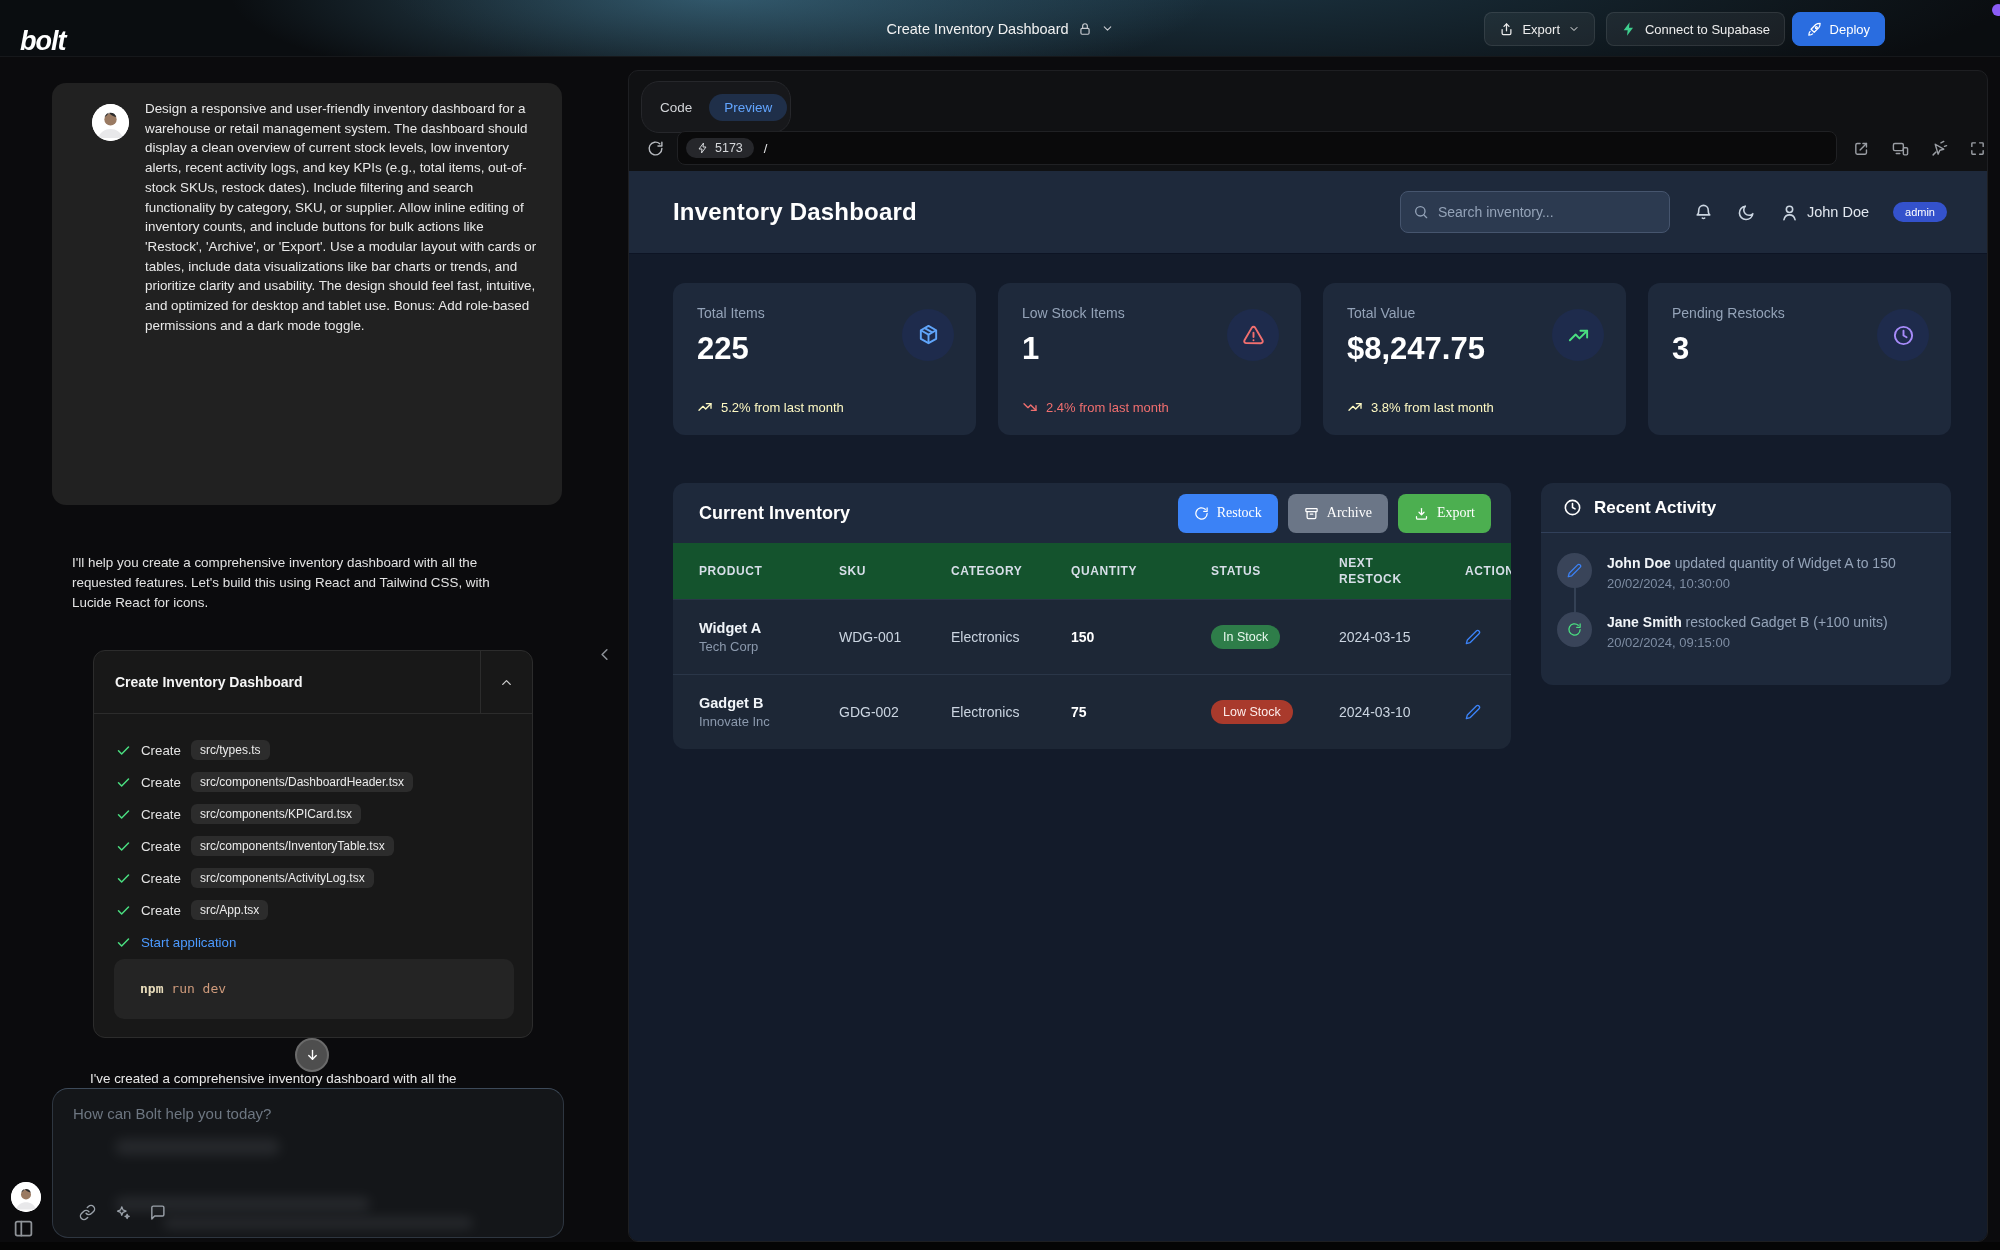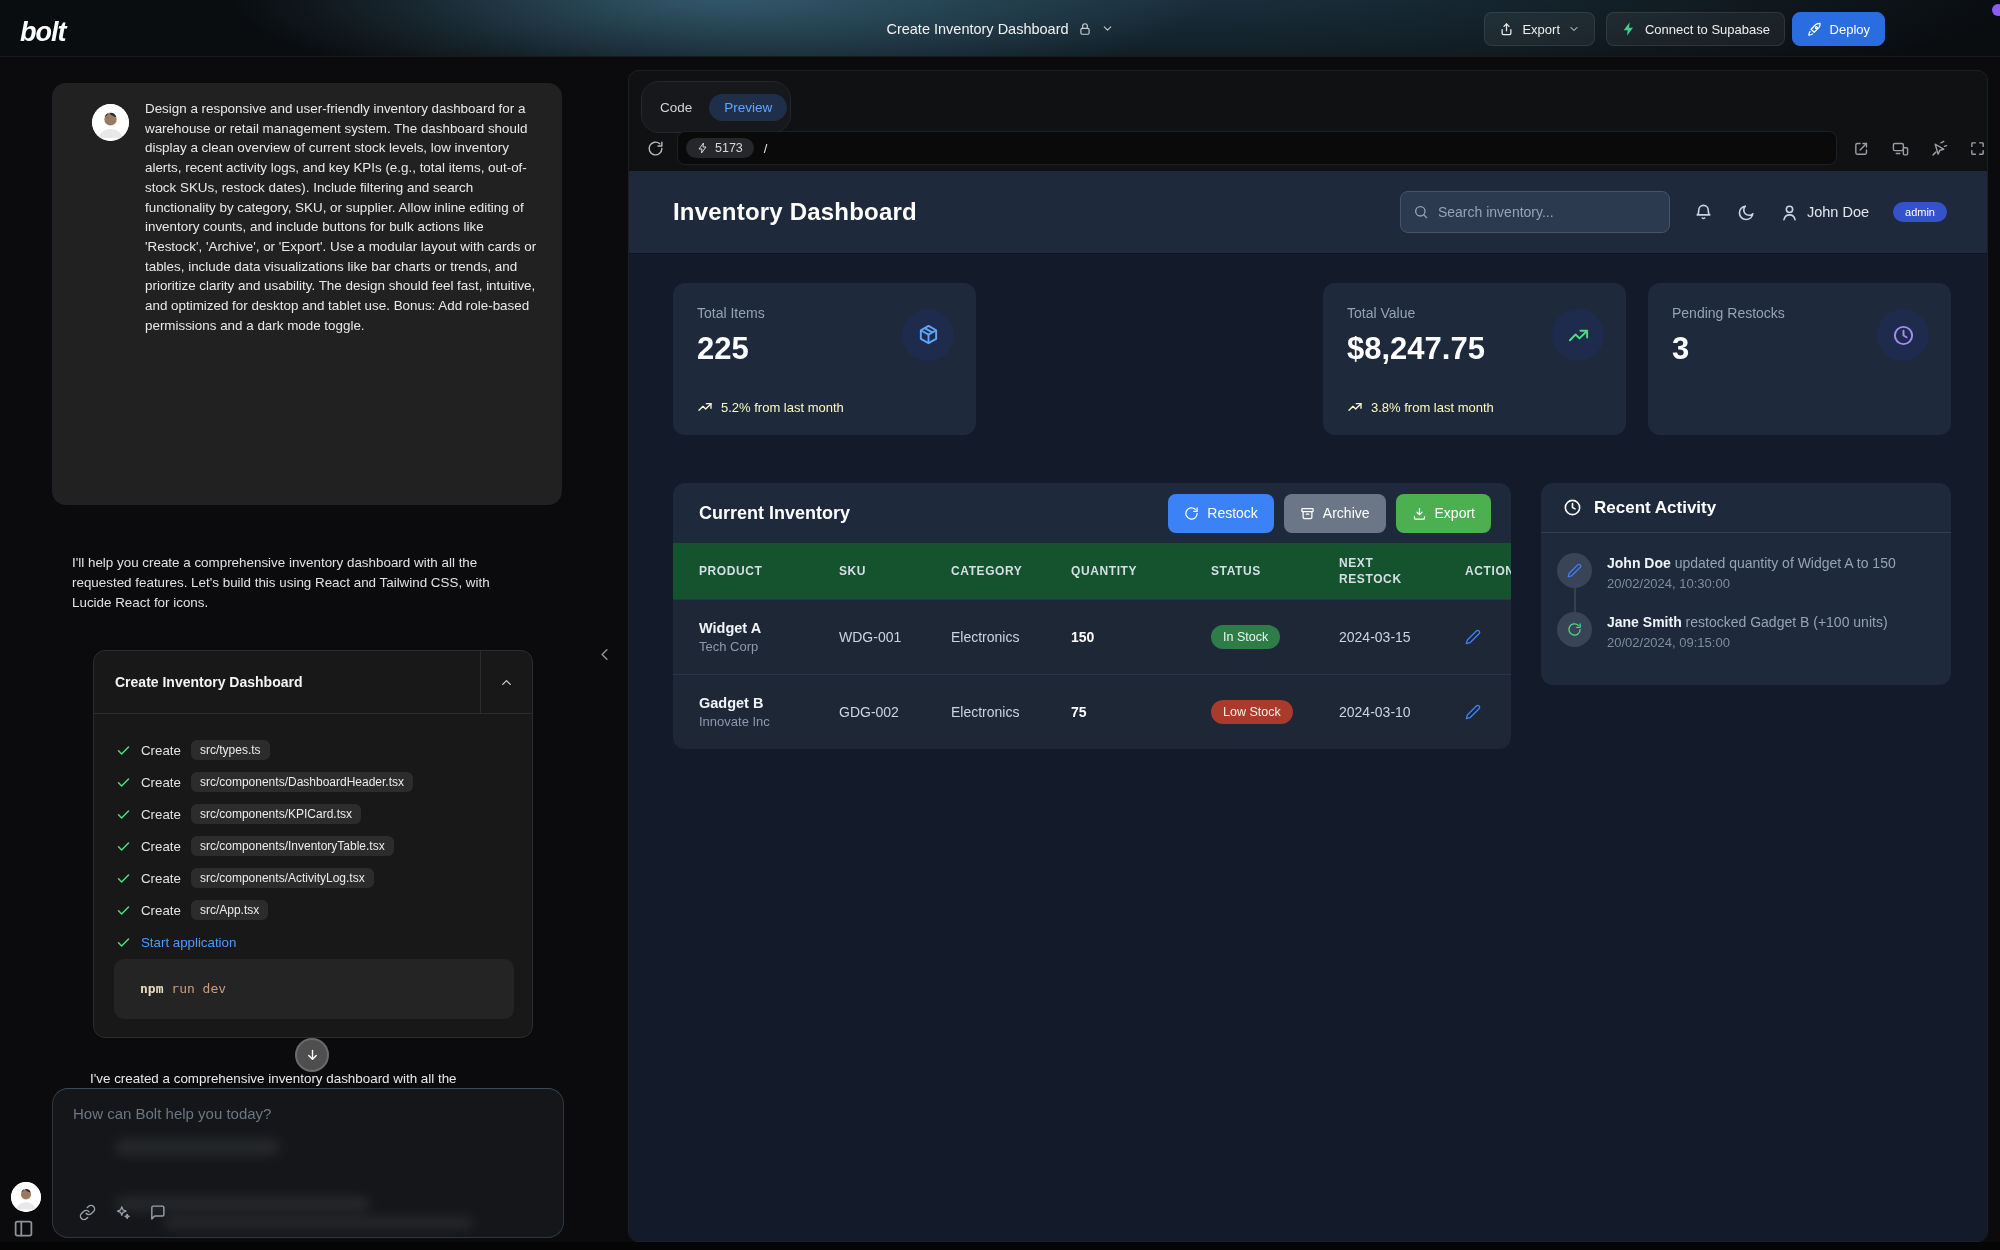--- a/index.html
+++ b/index.html
@@ -8,21 +8,21 @@
   .stage { position:relative; width:2000px; height:1250px; background:#0b0b0d; overflow:hidden; }
   svg { display:block; }
 
   
   .topbar { position:absolute; left:0; top:0; width:2000px; height:57px;
     background:
       radial-gradient(700px 150px at 36% -10%, rgba(78,140,170,.55), transparent 70%),
       radial-gradient(1100px 190px at 60% -40%, rgba(45,90,115,.5), transparent 75%),
       #0a0d10;
     border-bottom:1px solid #16181b; }
-  .logo { position:absolute; left:20px; top:17px; font-size:27px; font-weight:800; font-style:italic; letter-spacing:-1px; color:#fff; }
+  .logo { position:absolute; left:20px; top:26px; font-size:27px; font-weight:800; font-style:italic; letter-spacing:-1px; color:#fff; }
   .tb-center { position:absolute; left:0; right:0; top:0; height:57px; display:flex; align-items:center; justify-content:center; gap:9px; }
   .tb-title { font-size:14.5px; color:#f2f2f2; font-weight:500; }
   .tb-btn { position:absolute; top:12px; height:34px; display:flex; align-items:center; gap:8px;
     background:rgba(255,255,255,.055); border:1px solid rgba(255,255,255,.09); border-radius:8px;
     padding:0 14px; font-size:13px; color:#ededed; cursor:pointer; }
   .tb-deploy { background:#2a6de0; border:1px solid #2a6de0; color:#fff; font-weight:500; }
   .corner-dot { position:absolute; right:-4px; top:4px; width:12px; height:12px; border-radius:50%; background:#8b5cf6; }
   .icn { color:#c9ccd1; }
 
   
@@ -93,21 +93,21 @@
   .kpi-value { margin-top:10px; font-size:31px; font-weight:700; color:#fff; }
   .kpi-ic { position:absolute; right:22px; top:26px; width:52px; height:52px; border-radius:50%; background:#1e2b4c;
     display:flex; align-items:center; justify-content:center; }
   .kpi-trend { position:absolute; left:24px; bottom:20px; display:flex; align-items:center; gap:8px; font-size:13px; }
   .t-up { color:#fef9c3;justify-content:space-between; } .t-down { color:#f16f6f; }
 
   .inv-panel { position:absolute; left:44px; top:312px; width:838px; border-radius:12px; overflow:hidden; }
   .inv-head { height:60px; background:#1e293b; display:flex; align-items:center; }
   .inv-title { margin-left:26px; font-size:18px; font-weight:700; color:#fff; flex:1; }
   .inv-btn { display:flex; align-items:center; gap:8px; height:39px; border:none; border-radius:8px; padding:0 16px;
-    font-family:Liberation Sans, sans-serif; font-size:14px; color:#fff; cursor:pointer; margin-right:10px; }
+    font-family:Liberation Serif, serif; font-size:14px; color:#fff; cursor:pointer; margin-right:10px; }
   .b-restock { background:#3b82f6; } .b-archive { background:#6b7687; } .b-export { background:#4caf50; margin-right:20px; }
   .tbl-head { height:56px; background:#14532d; display:grid; grid-template-columns:140px 112px 120px 140px 128px 126px 1fr;
     align-items:center; padding-left:26px; }
   .tbl-head span { font-size:12px; font-weight:700; letter-spacing:.6px; color:#d7dee8; text-transform:uppercase; width:90px; line-height:16px; }
   .trow { height:75px; background:#1d2736; display:grid; grid-template-columns:140px 112px 120px 140px 128px 126px 1fr;
     align-items:center; padding-left:26px; border-top:1px solid #2a3648; }
   .p-name { font-size:14.5px; font-weight:600; color:#f1f5f9; }
   .p-sup { font-size:13px; color:#8b99ad; margin-top:3px; }
   .cell { font-size:14px; color:#cbd5e1; }
   .qty { color:#fff; font-weight:600; }
@@ -428,20 +428,38 @@
         </div>
         <div class="kpi-trend t-up">
           <svg width="16" height="16" viewBox="0 0 24 24" fill="none" stroke="currentColor" stroke-width="2" stroke-linecap="round" stroke-linejoin="round">
               <path d="m3 17 6-6 4 4 8-8"></path>
               <path d="M14 7h7v7"></path>
             </svg>
           <span>5.2% from last month</span>
         </div>
       </div>
 
+      <div class="kpi" style="left:369px;">
+        <div class="kpi-label">Low Stock Items</div>
+        <div class="kpi-value">1</div>
+        <div class="kpi-ic">
+          <svg width="23" height="23" viewBox="0 0 24 24" fill="none" stroke="#f16f6f" stroke-width="2" stroke-linecap="round" stroke-linejoin="round">
+              <path d="M10.3 3.8 2.6 17a2 2 0 0 0 1.7 3h15.4a2 2 0 0 0 1.7-3L13.7 3.8a2 2 0 0 0-3.4 0z"></path>
+              <path d="M12 9v4.5"></path>
+              <path d="M12 17h.01"></path>
+            </svg>
+        </div>
+        <div class="kpi-trend t-down">
+          <svg width="16" height="16" viewBox="0 0 24 24" fill="none" stroke="currentColor" stroke-width="2" stroke-linecap="round" stroke-linejoin="round">
+              <path d="m3 7 6 6 4-4 8 8"></path>
+              <path d="M14 17h7v-7"></path>
+            </svg>
+          <span>2.4% from last month</span>
+        </div>
+      </div>
 
       <div class="kpi" style="left:694px;">
         <div class="kpi-label">Total Value</div>
         <div class="kpi-value">$8,247.75</div>
         <div class="kpi-ic">
           <svg width="23" height="23" viewBox="0 0 24 24" fill="none" stroke="#4ade80" stroke-width="2" stroke-linecap="round" stroke-linejoin="round">
               <path d="m3 17 6-6 4 4 8-8"></path>
               <path d="M14 7h7v7"></path>
             </svg>
         </div>

